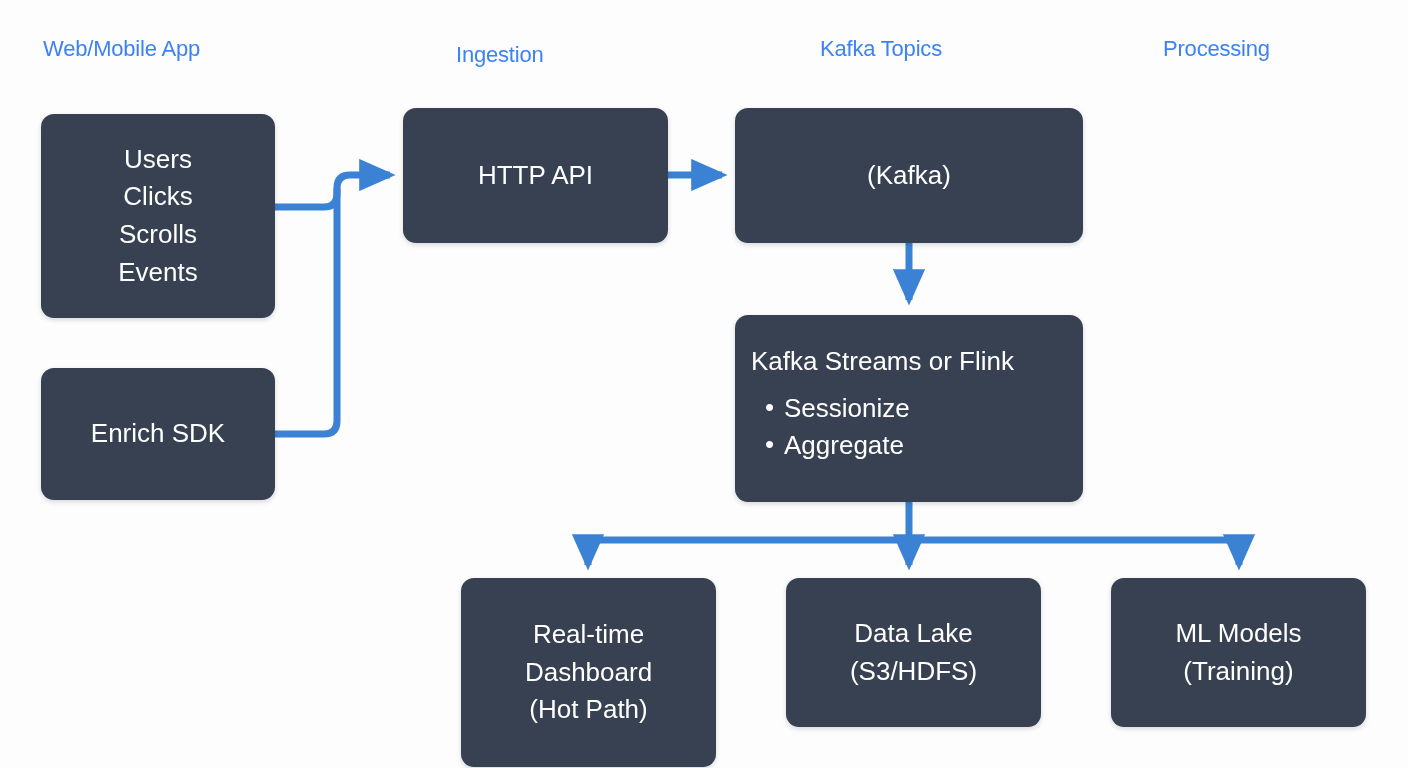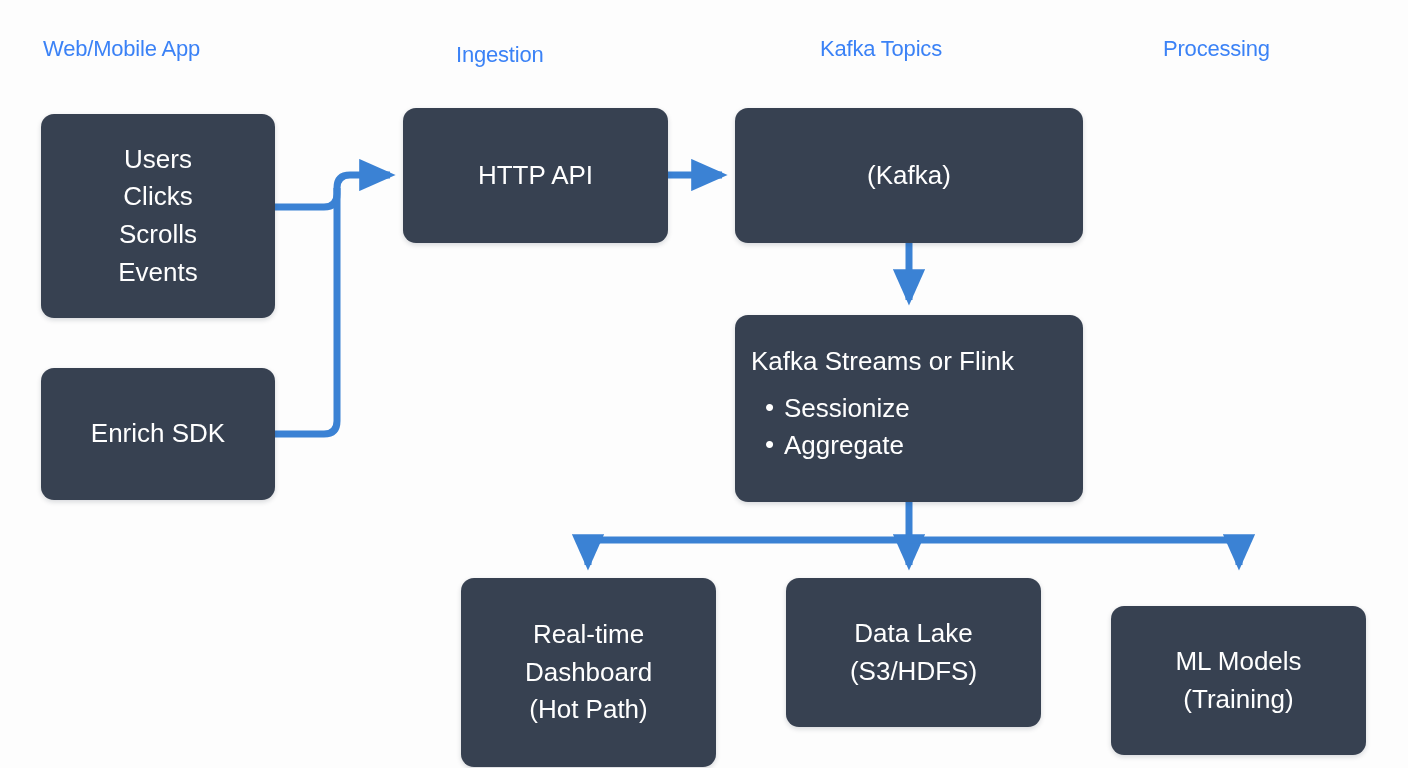--- a/index.html
+++ b/index.html
@@ -151,18 +151,18 @@
     <span class="line">Real-time</span>
     <span class="line">Dashboard</span>
     <span class="line">(Hot Path)</span>
   </div>
 
   <div class="node" style="left:786px; top:578px; width:255px; height:149px;">
     <span class="line">Data Lake</span>
     <span class="line">(S3/HDFS)</span>
   </div>
 
-  <div class="node" style="left:1111px; top:606px; width:255px; height:149px;">
+  <div class="node" style="left:1111px; top:578px; width:255px; height:149px;">
     <span class="line">ML Models</span>
     <span class="line">(Training)</span>
   </div>
 
 </div>
 
 </body></html>

